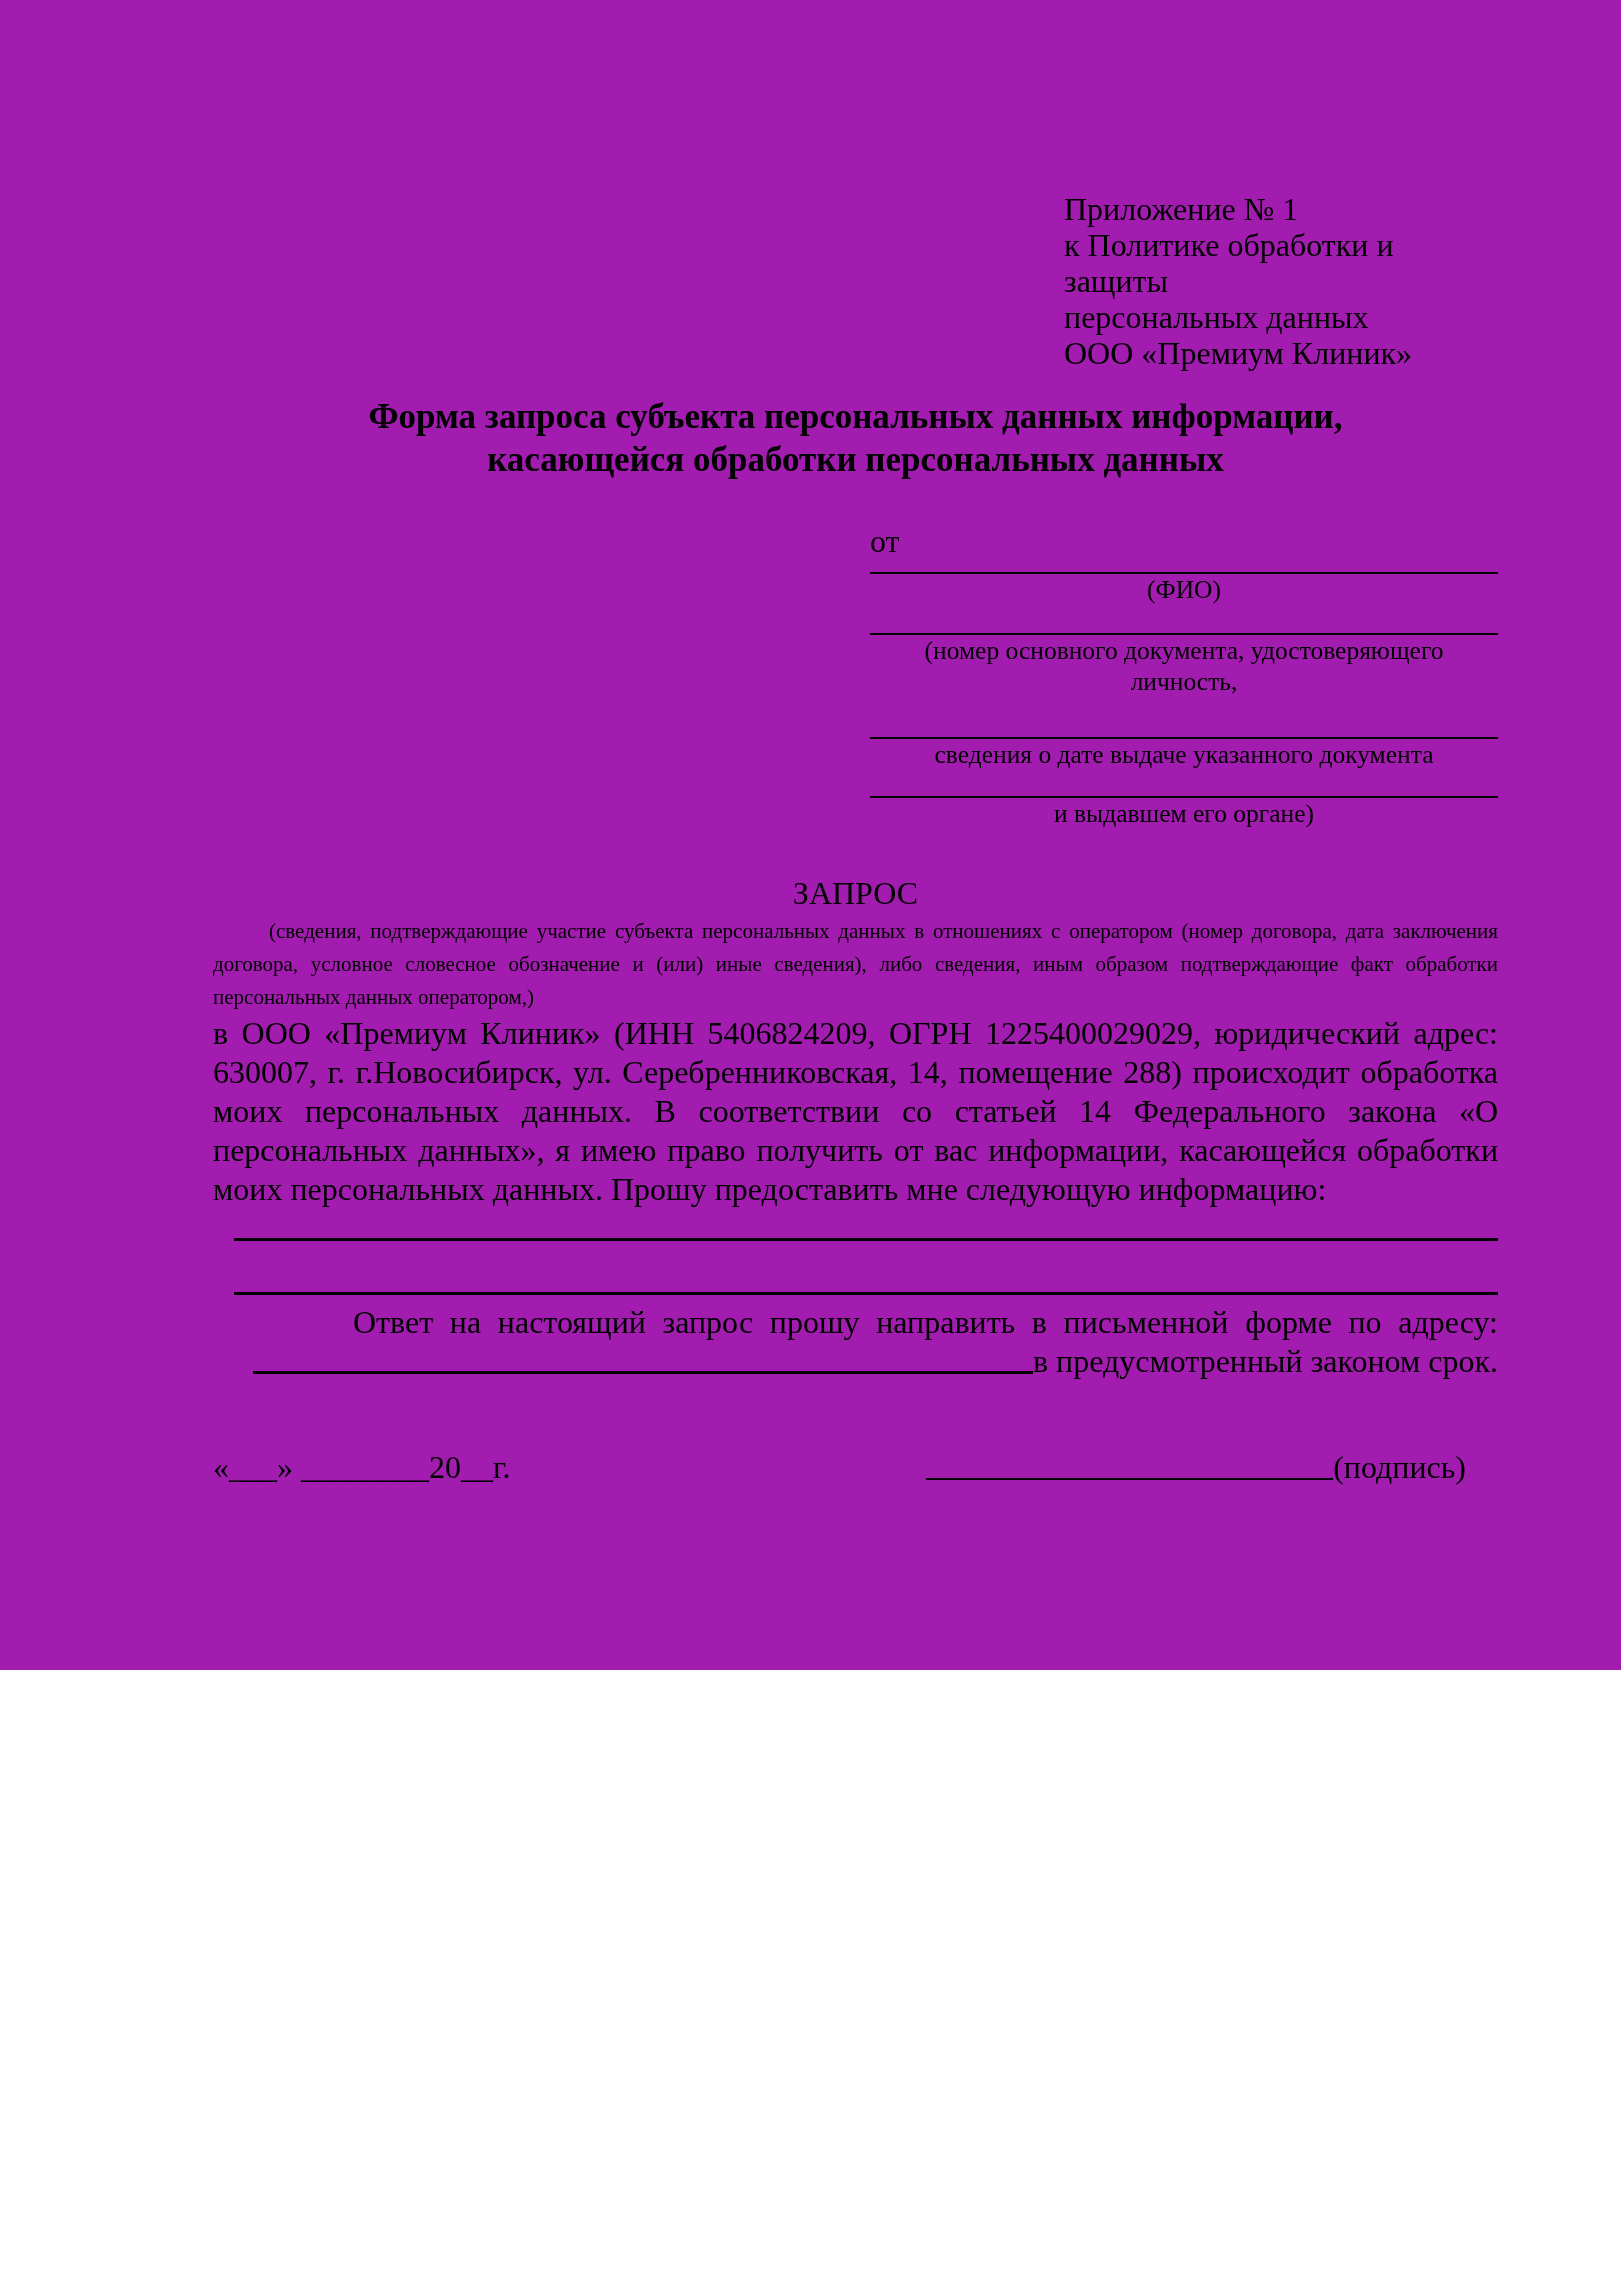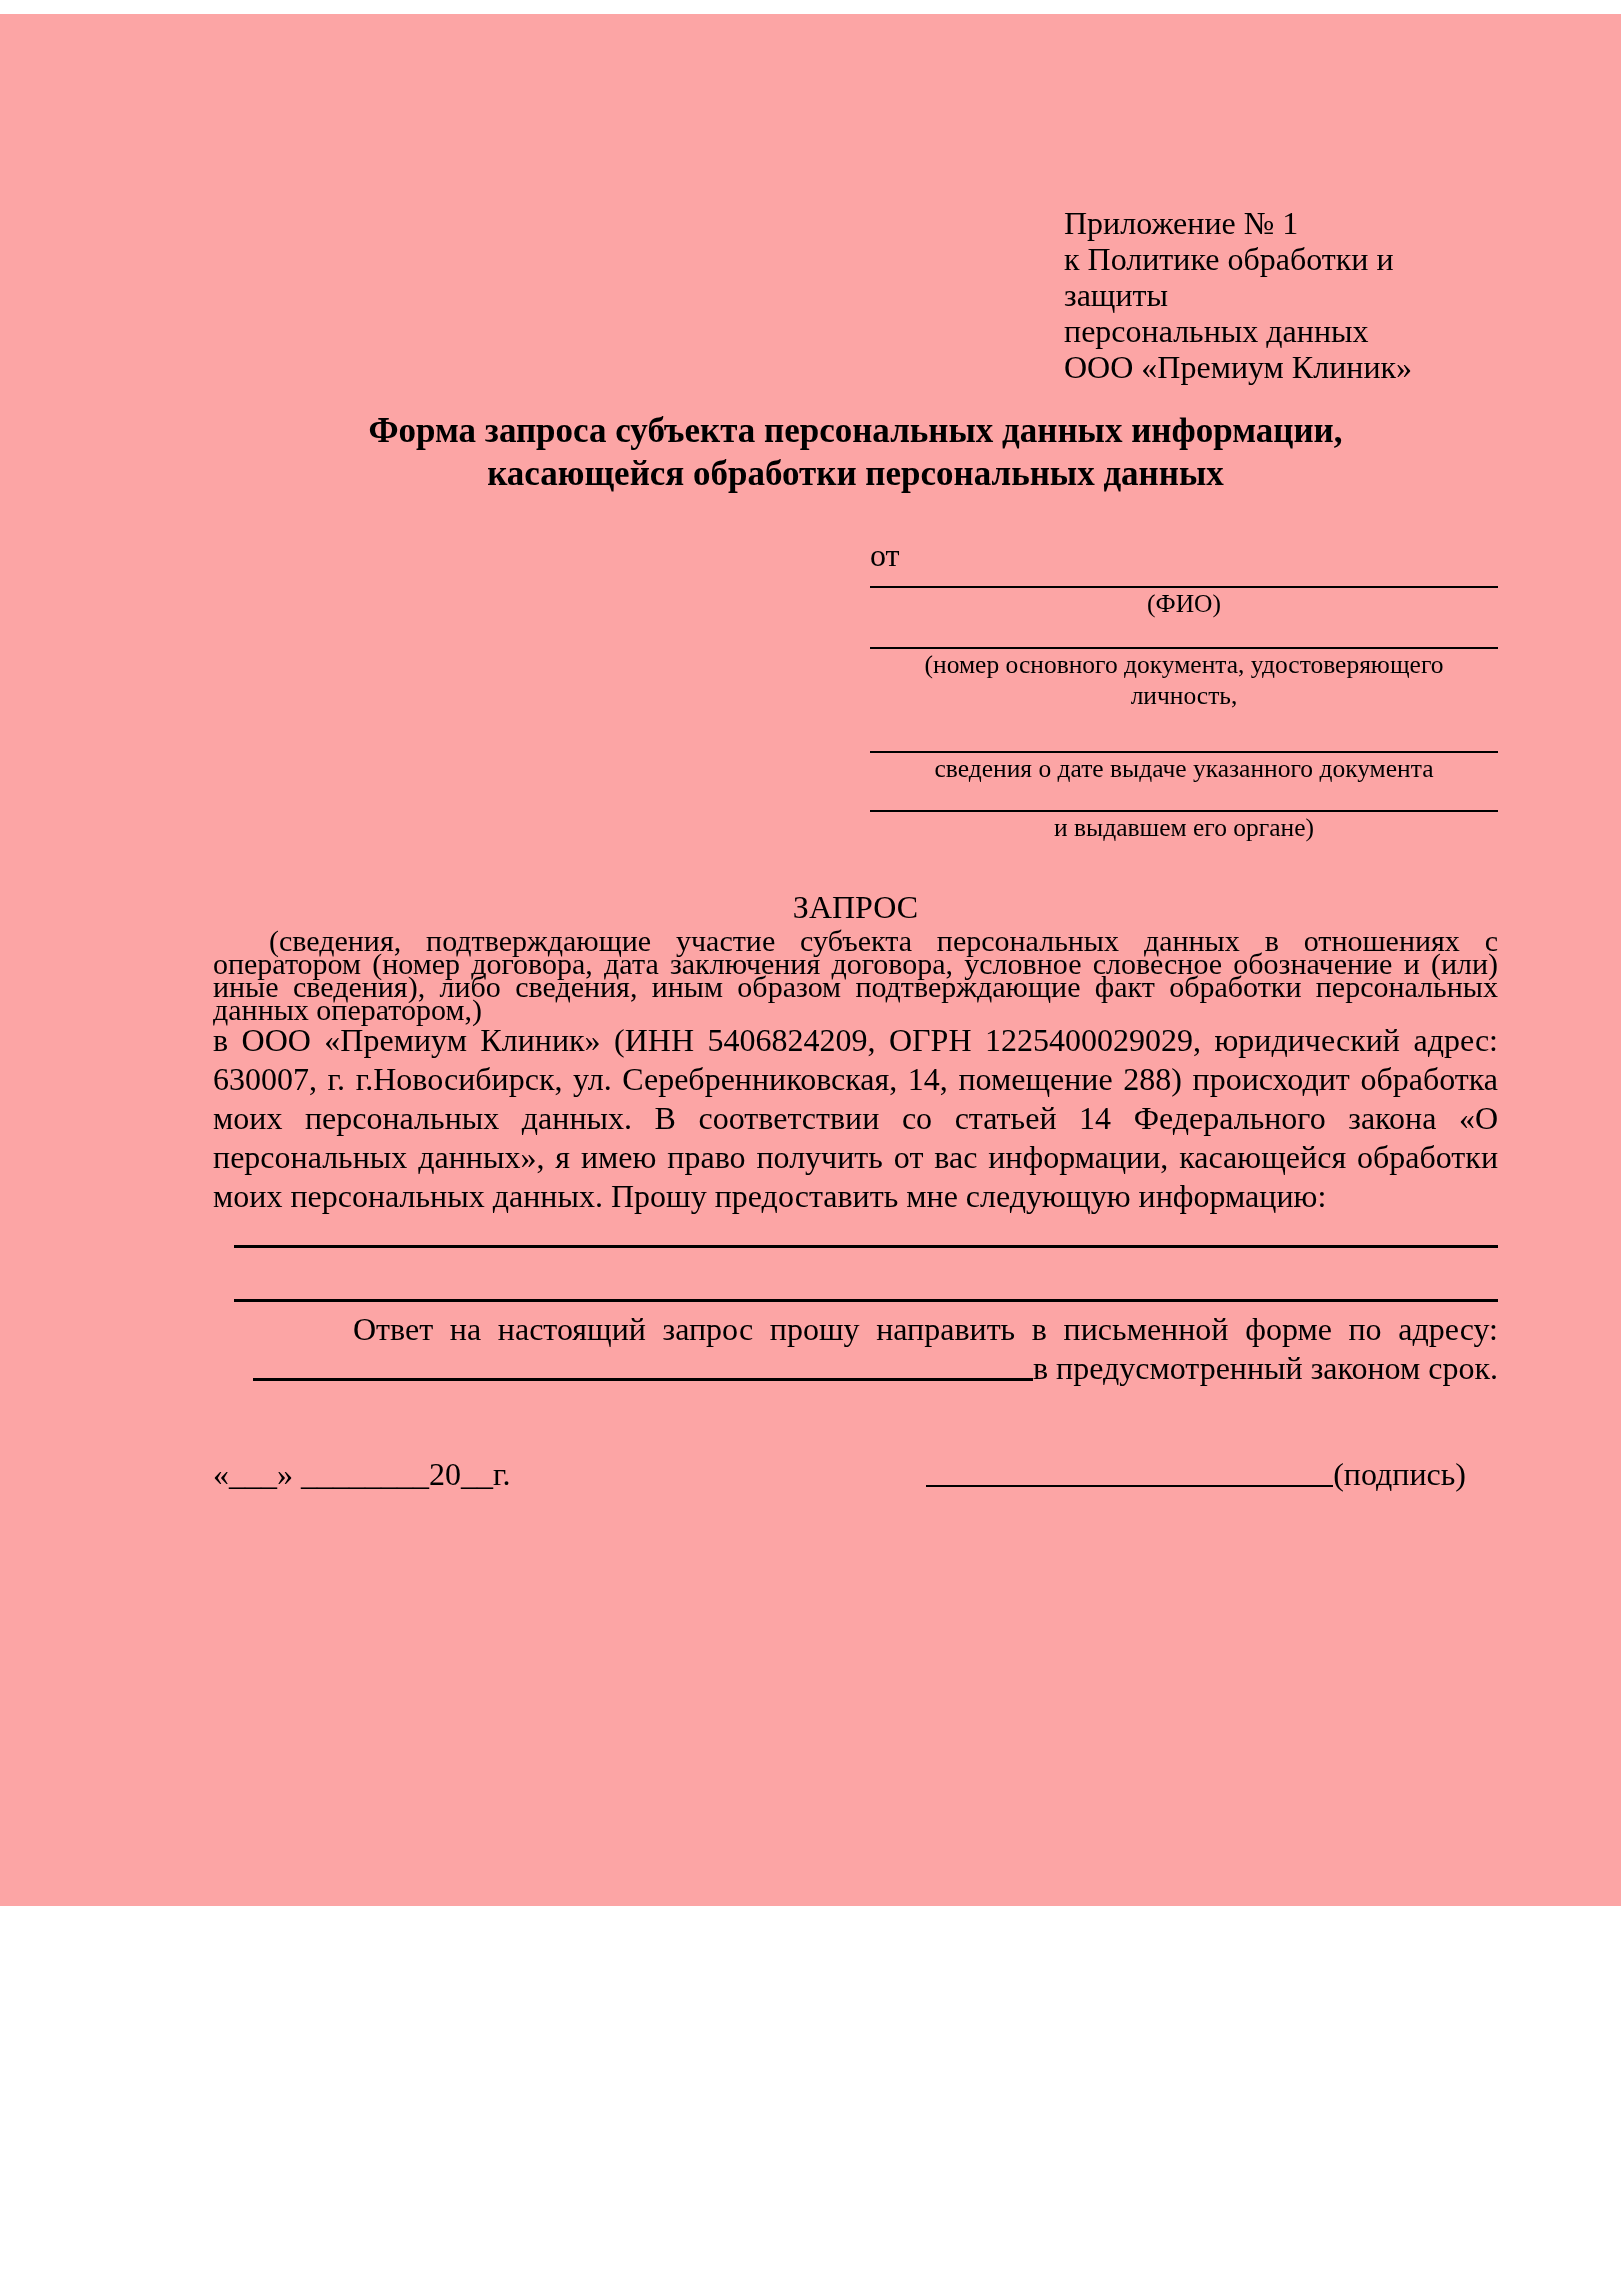--- a/index.html
+++ b/index.html
@@ -1,22 +1,22 @@
 <!DOCTYPE html>
 <html><head>
 <meta charset="utf-8">
 <style>
   * { box-sizing: border-box; }
   html, body { margin: 0; padding: 0; background: #fff; }
   .page {
     position: relative;
     width: 1621px;
-    height: 1892px;
-    margin: 14px auto;
-    background: #fca5a5;
+    height: 1670px;
+    margin: 0 auto;
+    background: #a21caf;
     color: #000000;
     font-family: "Liberation Serif", serif;
     font-size: 32px;
     line-height: 39px;
     padding: 191px 123px 0 213px;
     overflow: hidden;
   }
 
   
   .appendix { margin-left: 851px; line-height: 36px; }
@@ -54,22 +54,22 @@
   .fill-line {
     flex: 1;
     align-self: flex-end;
     height: 0;
     border-bottom: 2.9px solid #000;
     margin-bottom: 7.8px;
   }
 
   .fine-print {
     margin-top: 2px;
-    font-size: 30px;
-    line-height: 23px;
+    font-size: 21px;
+    line-height: 33px;
     text-align: justify;
     text-indent: 56px;
   }
 
   .body-par { text-align: justify; }
 
   .blank-line {
     height: 0;
     border-top: 3.9px solid #000;
     margin-left: 20.6px;

